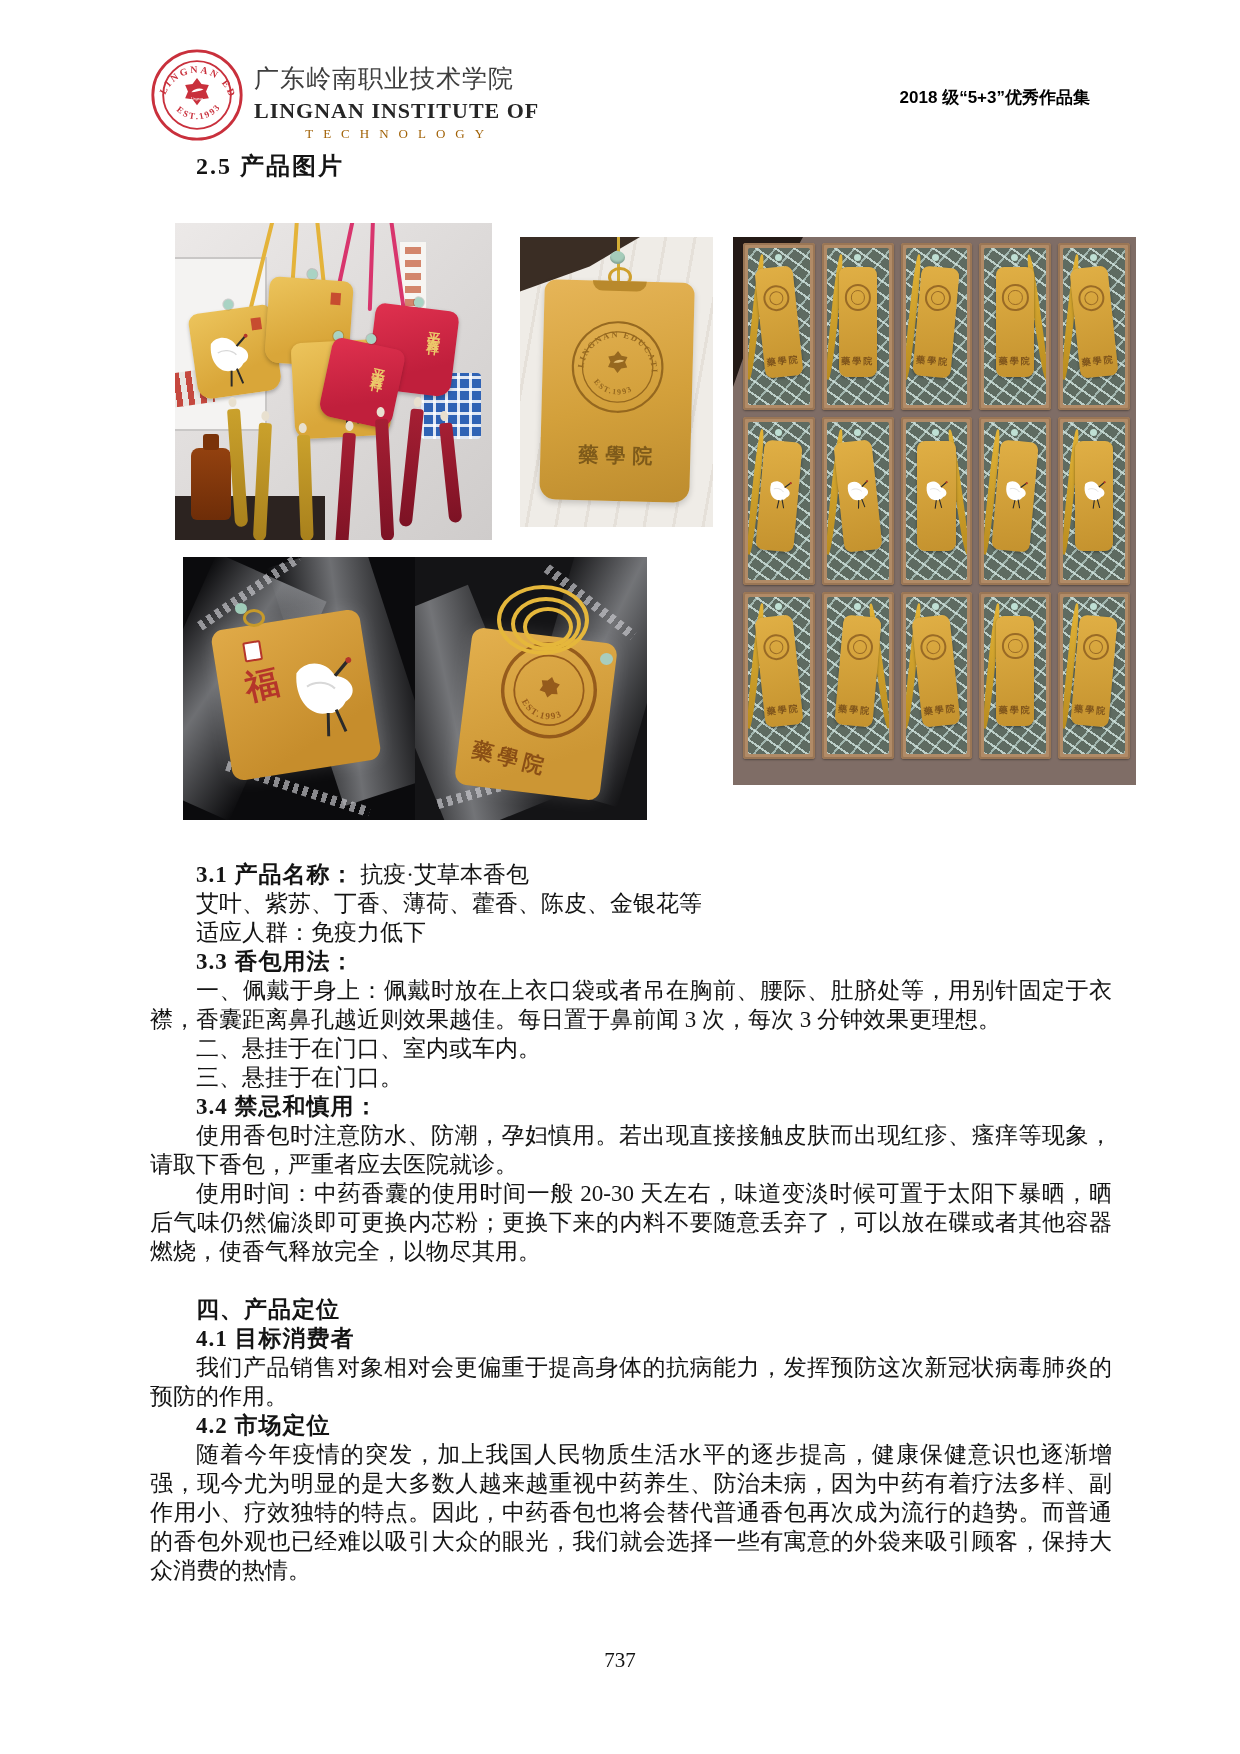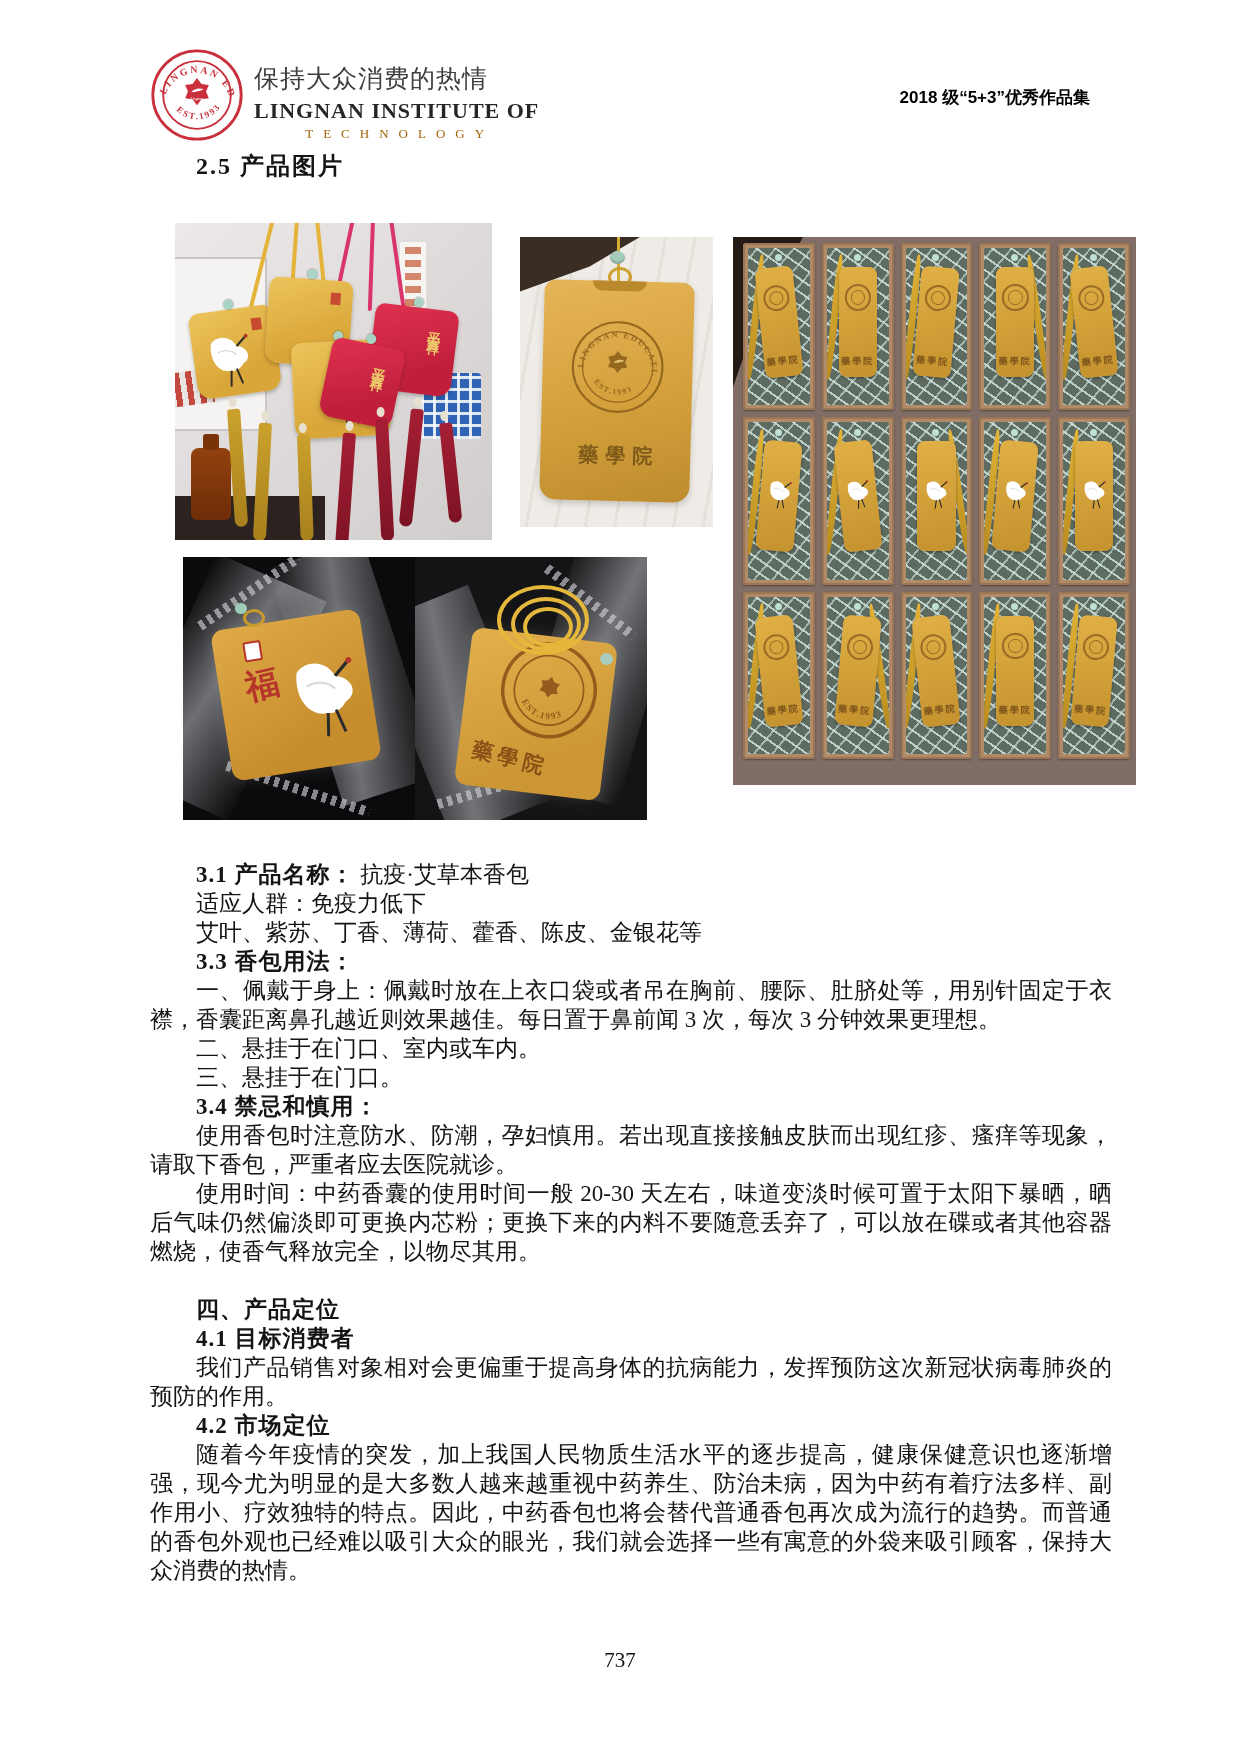--- a/index.html
+++ b/index.html
@@ -133,21 +133,21 @@
       <textPath href="#lp-top" startOffset="4">LINGNAN EDUCATION</textPath>
     </text>
     <text font-size="9.5" font-weight="bold" fill="#c9303c" letter-spacing="2" font-family="Liberation Serif, serif">
       <textPath href="#lp-bot" startOffset="8">EST.1993</textPath>
     </text>
     <path d="M50 32 l4.8 6.2 7.8 1.2 -3 7 3 7 -7.8 1.2 -4.8 6.2 -4.8 -6.2 -7.8 -1.2 3 -7 -3 -7 7.8 -1.2 Z" fill="#c9303c"></path>
     <path d="M44 47 C47 43 53 42 57 44 C54 46 48 47 44 47 Z" fill="#ffffff"></path>
     <text x="50" y="55.5" text-anchor="middle" font-size="4" fill="#ffffff" font-style="italic">Lingnan</text>
   </svg>
   <div class="school">
-    <div class="school-cn">保持大众消费的热情</div>
+    <div class="school-cn">广东岭南职业技术学院</div>
     <div class="school-en1">LINGNAN INSTITUTE OF</div>
     <div class="school-en2">TECHNOLOGY</div>
   </div>
   <div class="collection">2018 级“5+3”优秀作品集</div>
 
   <div class="h25">2.5 产品图片</div>
 
   <div class="photo" id="ph1">
     <div class="screen"></div>
     <div class="awning"></div>
@@ -426,22 +426,22 @@
       <div class="label5">藥學院</div>
     </div>
     <div class="coil" style="left:82px;top:28px;width:84px;height:62px;"></div>
     <div class="coil" style="left:96px;top:40px;width:62px;height:46px;"></div>
     <div class="coil" style="left:108px;top:50px;width:42px;height:32px;"></div>
     <div class="bead5"></div>
   </div>
 
   <main class="bodytext">
     <p><span class="bh">3.1 产品名称：</span><span> 抗疫·艾草本香包</span></p>
+    <p>艾叶、紫苏、丁香、薄荷、藿香、陈皮、金银花等</p>
     <p>适应人群：免疫力低下</p>
-    <p>艾叶、紫苏、丁香、薄荷、藿香、陈皮、金银花等</p>
     <p class="bh">3.3 香包用法：</p>
     <p>一、佩戴于身上：佩戴时放在上衣口袋或者吊在胸前、腰际、肚脐处等，用别针固定于衣襟，香囊距离鼻孔越近则效果越佳。每日置于鼻前闻 3 次，每次 3 分钟效果更理想。</p>
     <p>二、悬挂于在门口、室内或车内。</p>
     <p>三、悬挂于在门口。</p>
     <p class="bh">3.4 禁忌和慎用：</p>
     <p>使用香包时注意防水、防潮，孕妇慎用。若出现直接接触皮肤而出现红疹、瘙痒等现象，请取下香包，严重者应去医院就诊。</p>
     <p>使用时间：中药香囊的使用时间一般 20-30 天左右，味道变淡时候可置于太阳下暴晒，晒后气味仍然偏淡即可更换内芯粉；更换下来的内料不要随意丢弃了，可以放在碟或者其他容器燃烧，使香气释放完全，以物尽其用。</p>
     <p class="bh gap-before">四、产品定位</p>
     <p class="bh">4.1 目标消费者</p>
     <p>我们产品销售对象相对会更偏重于提高身体的抗病能力，发挥预防这次新冠状病毒肺炎的预防的作用。</p>

